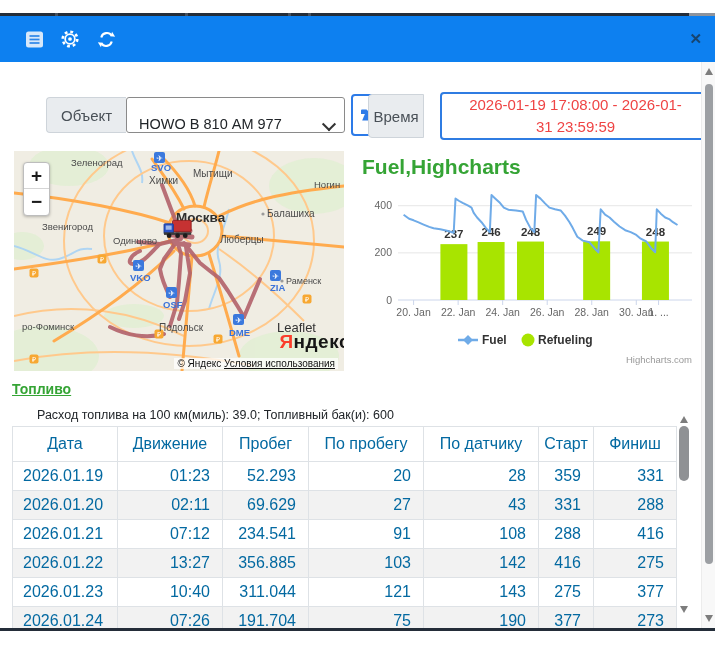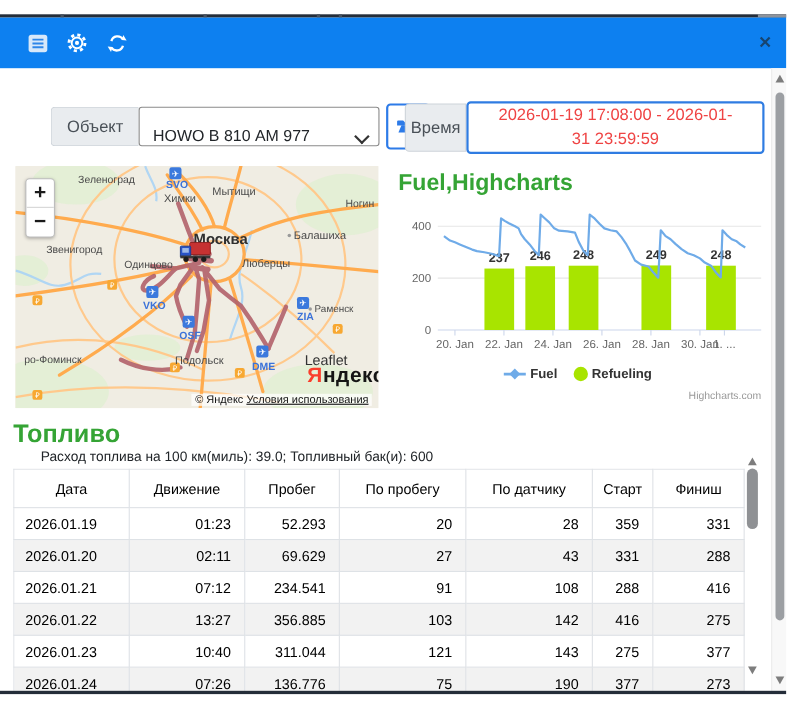--- a/index.html
+++ b/index.html
@@ -24,21 +24,21 @@
   .ig-label { background:#e9ecef; border:1px solid #ced4da; border-right:none; border-radius:4px 0 0 4px;
               height:36px; display:flex; align-items:center; padding:0 14px; font-size:15px; color:#495057; }
   .obj-select { width:219px; height:36px; background:#fff; border:1px solid #8a8a8a; border-radius:3px;
                 display:flex; align-items:flex-end; justify-content:space-between; padding:0 10px 0 12px;
                 font-size:14.5px; color:#212529; cursor:pointer; }
   .chev { width:10px; height:10px; border-right:2px solid #333; border-bottom:2px solid #333;
           transform:rotate(45deg) translate(-2px,-2px); }
   .folder-btn { margin-left:6px; width:40px; height:42px; background:#fff; border:2px solid #2d7be8;
                 border-radius:4px; display:flex; align-items:center; justify-content:center; cursor:pointer; }
 
-  .time-group { position:absolute; top:92px; left:368px; display:flex; align-items:center; }
+  .time-group { position:absolute; top:92px; left:368px; display:flex; align-items:center;gap:16px; }
   .time-label { background:#e9ecef; border:1px solid #ced4da; border-radius:4px 0 0 4px; width:56px; height:44px;
                 display:flex; align-items:center; justify-content:center; font-size:15px; color:#495057; }
   .time-value { width:271px; height:48px; border:2px solid #2f7ce2; border-radius:4px; background:#fff;
                 color:#ef4444; font-size:15px; line-height:1.5; display:flex; align-items:center;
                 justify-content:center; text-align:center; padding:0 21px; cursor:text; }
 
   
   .map { position:absolute; left:14px; top:151px; width:330px; height:220px; background:#f0ede3; overflow:hidden; cursor:grab; }
   .map svg { position:absolute; left:0; top:0; }
   .zoomctl { position:absolute; left:9px; top:11px; width:27px; background:#fff; border:1px solid #bdbdbd;
@@ -52,24 +52,24 @@
   .map-copy { position:absolute; right:6px; bottom:2px; font-size:10px; color:#111;
               background:rgba(255,255,255,.72); padding:0 3px; white-space:nowrap; }
   .map-copy a { color:#111; text-decoration:underline; cursor:pointer; }
 
   
   .chart { position:absolute; left:352px; top:151px; width:346px; height:224px; }
   .chart-title { position:absolute; left:10px; top:4px; font-size:21px; font-weight:bold; color:#35a435; }
   .chart svg { position:absolute; left:0; top:0; }
 
   
-  .fuel-title { position:absolute; left:12px; top:381px; font-size:23px; font-weight:600; color:#35a435; }
+  .fuel-title { position:absolute; left:12px; top:381px; font-size:14px; font-weight:600; color:#35a435;text-decoration:underline; }
   .fuel-subtitle { position:absolute; left:12px; top:408px; font-size:12.5px; color:#212529;margin-left:25px; }
   .table-wrap { position:absolute; left:12px; top:426px; width:666px; height:202px; overflow:hidden; }
-  table { border-collapse:collapse; width:664px; table-layout:fixed; font-size:13px; color:#000000; }
+  table { border-collapse:collapse; width:664px; table-layout:fixed; font-size:16px; color:#0369a1; }
   th, td { border:1px solid #dee2e6; }
   th { height:35px; font-weight:normal; text-align:center; background:#fff; }
   td { height:29px; padding:0 12px 0 10px; text-align:right; }
   td:first-child { text-align:left; }
   tbody tr:nth-child(even) { background:#f2f2f2; }
 
   
   .arr-up { width:0; height:0; border-left:4px solid transparent; border-right:4px solid transparent; border-bottom:7px solid #7d7d7d; }
   .arr-down { width:0; height:0; border-left:4px solid transparent; border-right:4px solid transparent; border-top:7px solid #7d7d7d; }
   .page-scrollbar { position:absolute; right:0; top:62px; width:14px; height:566px; background:#f8f8f8; border-left:1px solid #ececec; }
@@ -371,21 +371,21 @@
             <td>10:40</td>
             <td>311.044</td>
             <td>121</td>
             <td>143</td>
             <td>275</td>
             <td>377</td>
           </tr>
           <tr>
             <td>2026.01.24</td>
             <td>07:26</td>
-            <td>136.776</td>
+            <td>191.704</td>
             <td>75</td>
             <td>190</td>
             <td>377</td>
             <td>273</td>
           </tr>
         </tbody>
     </table>
   </div>
 
   <div class="table-scrollbar">

